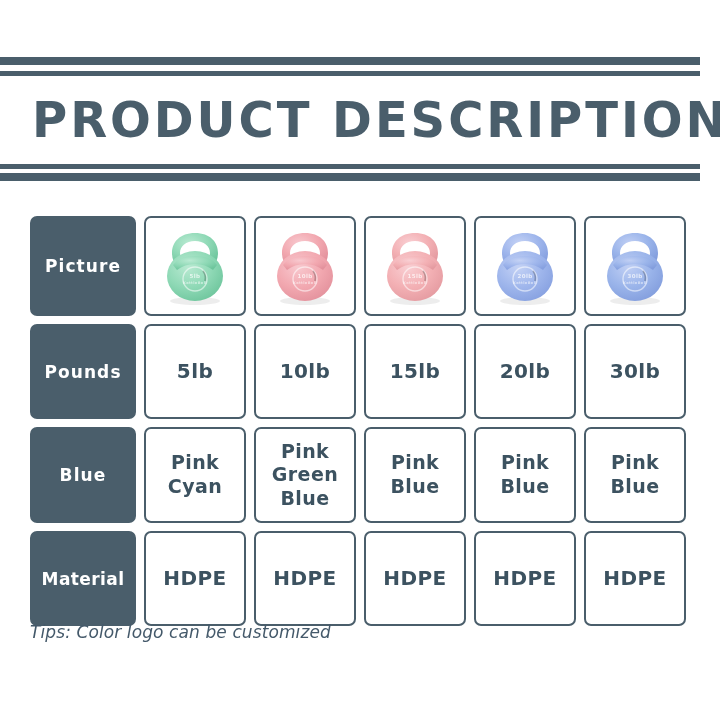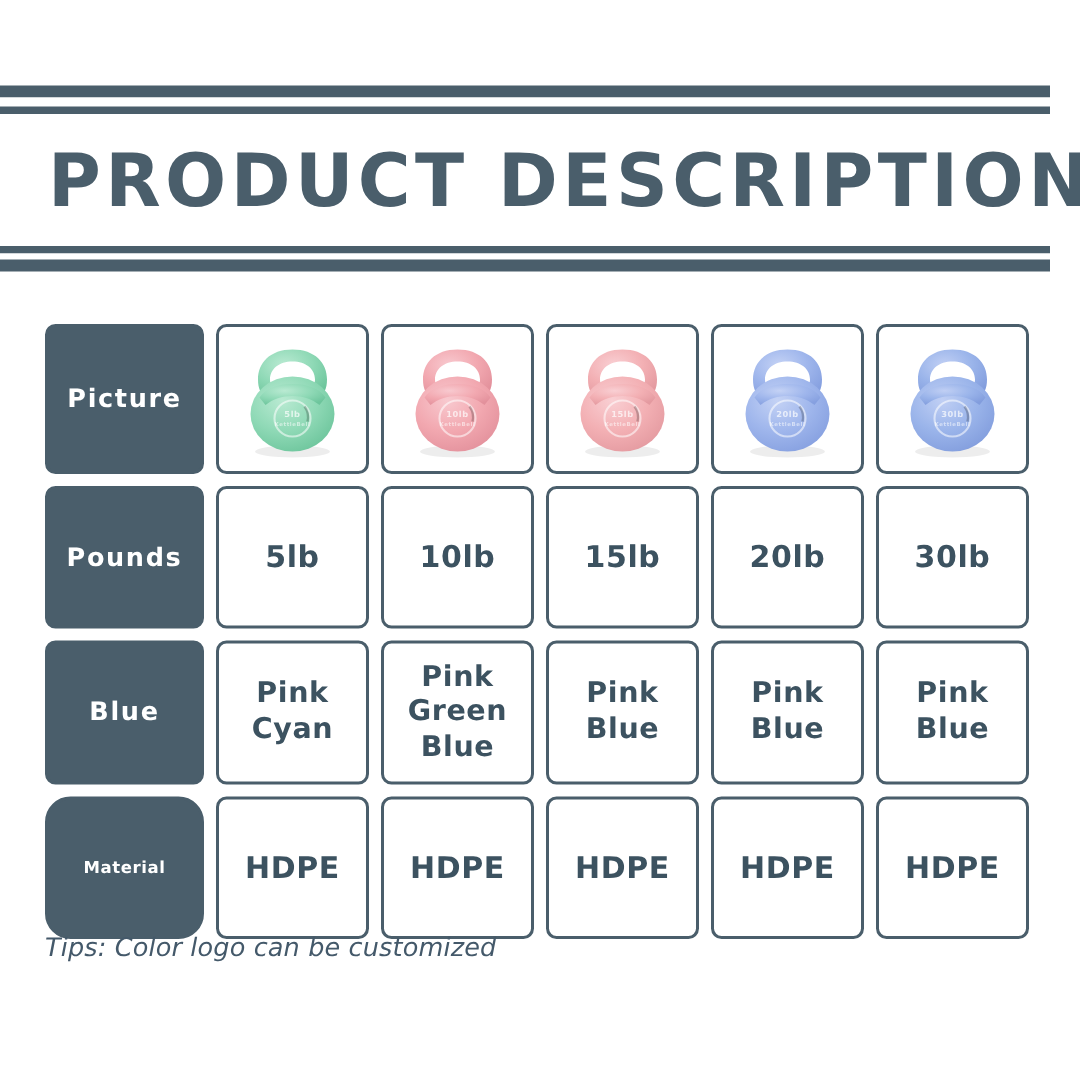--- a/index.html
+++ b/index.html
@@ -83,21 +83,21 @@
     flex: 0 0 106px;
     background: #4a5e6b;
     border: 2px solid #4a5e6b;
     color: #ffffff;
     font-family: "DejaVu Sans", sans-serif;
     font-weight: bold;
     font-size: 17px;
     letter-spacing: 1.1px;
   }
 
-  .cell-head.tight { font-size: 11px; letter-spacing: 0.4px; border-radius: 17px; }
+  .cell-head.tight { font-size: 17px; letter-spacing: 0.4px; }
 
   .cell-data {
     flex: 1 1 0;
     background: #ffffff;
     border: 2.5px solid #4a5e6b;
     color: #3c5260;
     font-family: "DejaVu Sans", sans-serif;
     font-weight: bold;
     font-size: 20px;
     letter-spacing: 0.4px;

